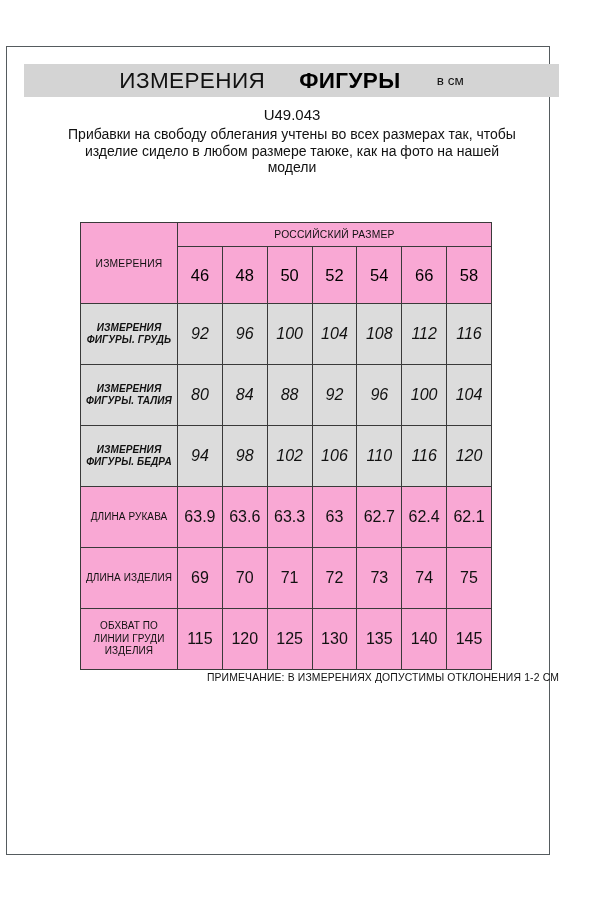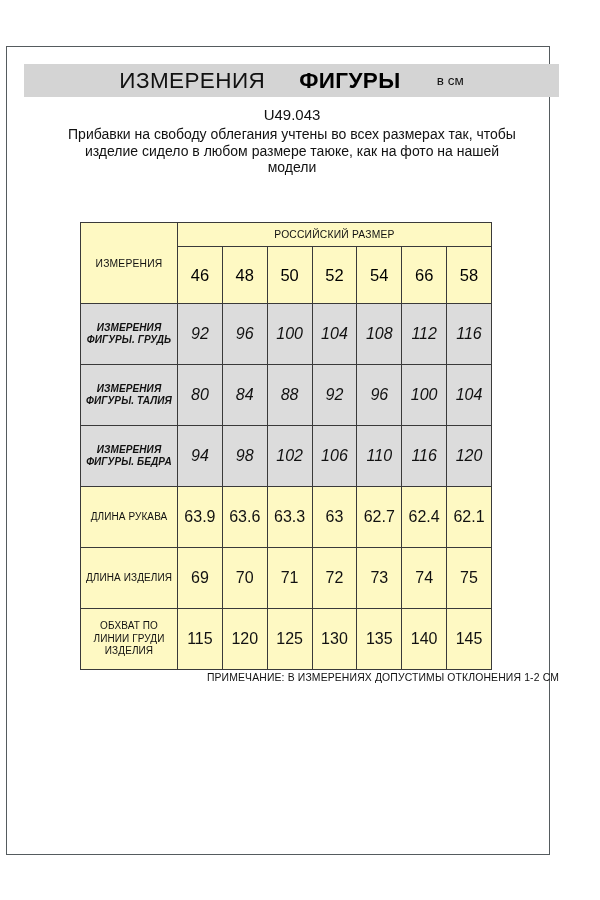--- a/index.html
+++ b/index.html
@@ -90,21 +90,21 @@
     top: 175px;
     width: 411px;
     border-collapse: collapse;
     table-layout: fixed;
   }
   .size-table td, .size-table th {
     border: 1px solid #3a3a3a;
     padding: 0;
     text-align: center;
     vertical-align: middle;
-    background: #fef9c3;
+    background: #f9a8d4;
     font-weight: 400;
   }
   col.labelcol { width: 97px; }
   col.sizecol  { width: 44.85px; }
 
   .group-head {
     height: 23px;
     font-size: 10.3px;
     letter-spacing: 0.2px;
     color: #111;

